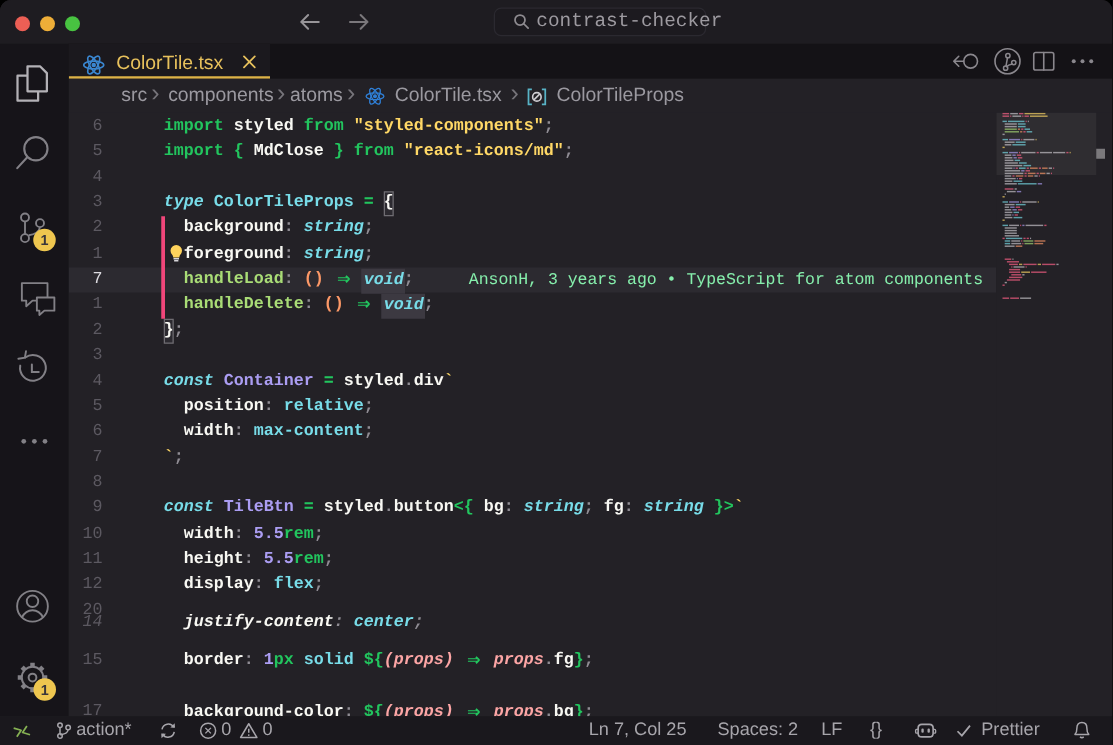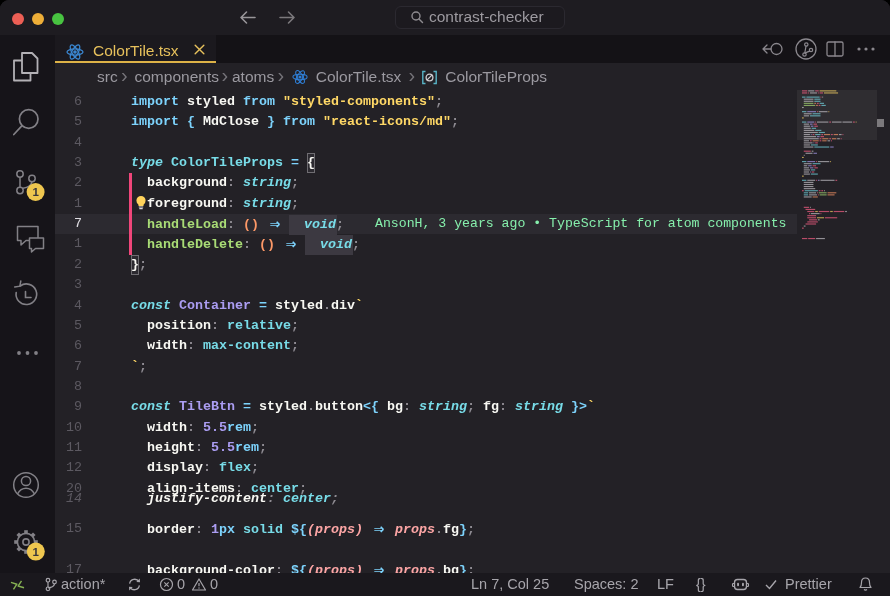--- a/index.html
+++ b/index.html
@@ -1,34 +1,34 @@
 <!DOCTYPE html>
 <html><head><meta charset="utf-8"><style>
 html,body{margin:0;padding:0;background:#000;}
 #win{position:relative;width:890px;height:596px;background:#232126;overflow:hidden;font-family:"Liberation Sans",sans-serif;border-top-left-radius:9px;border-top-right-radius:9px;}
 
-#titlebar{position:absolute;left:0;top:0;width:890px;height:35px;background:#1e1c21;}
+#titlebar{position:absolute;left:0;top:0;width:890px;height:35px;background:#1e1c21;font-family:Liberation Mono, monospace;}
 #tabbar{position:absolute;left:55px;top:35px;width:835px;height:28px;background:#141216;}
 #crumbs{position:absolute;left:55px;top:63px;width:835px;height:27px;background:#232126;color:#9b99a0;font-size:15.5px;}
 #activity{position:absolute;left:0;top:35px;width:55px;height:538px;background:#161419;}
 #status{position:absolute;left:0;top:573px;width:890px;height:23px;background:#1a181d;color:#a7a5ab;font-size:14.5px;}
 #editor{position:absolute;left:55px;top:90px;width:742px;height:483px;background:#232126;overflow:hidden;}
 #minimap{position:absolute;left:797px;top:90px;width:93px;height:483px;background:#232126;}
 
 .tl{position:absolute;top:13px;width:12px;height:12px;border-radius:50%;}
 
 .row{position:absolute;left:0;width:742px;height:20.35px;font-family:"Liberation Mono",monospace;font-size:13.333px;font-weight:bold;line-height:20.35px;white-space:pre;}
 .ln{position:absolute;left:0;top:0;width:27px;text-align:right;color:#5c5961;font-weight:normal;}
 .code{position:absolute;left:76px;top:0;}
-.pk{color:#7dd3fc}.cy{color:#78dce8}.ci{color:#78dce8;font-style:italic}
+.pk{color:#22c55e}.cy{color:#78dce8}.ci{color:#78dce8;font-style:italic}
 .gr{color:#a9dc76}.yl{color:#ffd866}.or{color:#fca5a5;font-style:italic}
 .pu{color:#ab9df2}.wh{color:#f8f8f3}.pc{color:#8f8c93}.on{color:#fc9867}
 .arr{display:inline-block;width:16px;text-align:center;font-style:normal;font-size:17.5px;vertical-align:-1.5px;letter-spacing:0;}
 .box{display:inline-block;outline:1px solid #6f6d72;outline-offset:-1px;background:#2c2a30;}
-.wbox{display:inline-block;background:#3c3941;padding-left:15px;margin-left:-2px;padding-right:1px;margin-right:-1px;}
+.wbox{display:inline-block;background:#3c3941;padding-left:2px;margin-left:-2px;padding-right:1px;margin-right:-1px;}
 .sep{position:absolute;top:1px;color:#76747a;font-size:20px;}
 .ci2{position:absolute;top:5px;}
 .st{position:absolute;top:3px;white-space:nowrap;}
 .hl{background:#2c2a30;}
 .blame{position:absolute;left:244px;top:0;color:#86efac;font-weight:normal;font-size:13.2px;}
 </style></head><body>
 <div id="win">
 <div id="titlebar">
   <div class="tl" style="left:12px;background:#ec5f55;"></div>
   <div class="tl" style="left:32px;background:#eeae38;"></div>
@@ -177,21 +177,21 @@
 <div class="row" style="top:185.15px;"><span class="ln">3</span><span class="code"></span></div>
 <div class="row" style="top:205.5px;"><span class="ln">4</span><span class="code"><span class="ci">const</span> <span class="pu">Container</span> <span class="pk">=</span> <span class="wh">styled</span><span class="pc">.</span><span class="wh">div</span><span class="yl">`</span></span></div>
 <div class="row" style="top:225.85px;"><span class="ln">5</span><span class="code">  <span class="wh">position</span><span class="pc">:</span> <span class="cy">relative</span><span class="pc">;</span></span></div>
 <div class="row" style="top:246.2px;"><span class="ln">6</span><span class="code">  <span class="wh">width</span><span class="pc">:</span> <span class="cy">max-content</span><span class="pc">;</span></span></div>
 <div class="row" style="top:266.55px;"><span class="ln">7</span><span class="code"><span class="yl">`</span><span class="pc">;</span></span></div>
 <div class="row" style="top:286.9px;"><span class="ln">8</span><span class="code"></span></div>
 <div class="row" style="top:307.25px;"><span class="ln">9</span><span class="code"><span class="ci">const</span> <span class="pu">TileBtn</span> <span class="pk">=</span> <span class="wh">styled</span><span class="pc">.</span><span class="wh">button</span><span class="pk">&lt;{</span> <span class="wh">bg</span><span class="pc">:</span> <span class="ci">string</span><span class="pc">;</span> <span class="wh">fg</span><span class="pc">:</span> <span class="ci">string</span> <span class="pk">}&gt;</span><span class="yl">`</span></span></div>
 <div class="row" style="top:327.6px;"><span class="ln">10</span><span class="code">  <span class="wh">width</span><span class="pc">:</span> <span class="pu">5.5</span><span class="pk">rem</span><span class="pc">;</span></span></div>
 <div class="row" style="top:347.95px;"><span class="ln">11</span><span class="code">  <span class="wh">height</span><span class="pc">:</span> <span class="pu">5.5</span><span class="pk">rem</span><span class="pc">;</span></span></div>
 <div class="row" style="top:368.3px;"><span class="ln">12</span><span class="code">  <span class="wh">display</span><span class="pc">:</span> <span class="cy">flex</span><span class="pc">;</span></span></div>
-<div class="row" style="top:388.65px;"><span class="ln">20</span><span class="code">  <span class="wh">align-items</span><span class="pc">:</span> <span class="cy">center</span><span class="pc">;</span></span></div>
+<div class="row" style="top:388.65px;"><span class="ln">20</span></div>
 <div class="row" style="top:399px;font-style:italic;"><span class="ln">14</span><span class="code">  <span class="wh">justify-content</span><span class="pc">:</span> <span class="cy">center</span><span class="pc">;</span></span></div>
 <div class="row" style="top:429.35px;"><span class="ln">15</span><span class="code">  <span class="wh">border</span><span class="pc">:</span> <span class="pu">1</span><span class="pk">px</span> <span class="cy">solid</span> <span class="pk">${</span><span class="or">(props)</span> <span class="pk arr">⇒</span> <span class="or">props</span><span class="pc">.</span><span class="wh">fg</span><span class="pk">}</span><span class="pc">;</span></span></div>
 <div class="row" style="top:470.05px;"><span class="ln">17</span><span class="code">  <span class="wh">background-color</span><span class="pc">:</span> <span class="pk">${</span><span class="or">(props)</span> <span class="pk arr">⇒</span> <span class="or">props</span><span class="pc">.</span><span class="wh">bg</span><span class="pk">}</span><span class="pc">;</span></span></div>
 <svg width="14" height="15" style="position:absolute;left:79px;top:105.25px" viewBox="0 0 14 15">
         <path d="M7 1 a4.6 4.6 0 0 1 4.6 4.6 q0 2.4 -1.8 3.7 l-0.4 1.7 h-4.8 l-0.4 -1.7 q-1.8 -1.3 -1.8 -3.7 a4.6 4.6 0 0 1 4.6 -4.6 z" fill="#ffd35c"></path>
         <path d="M4.8 12 h4.4 M5.3 13.6 h3.4" stroke="#d8d6da" stroke-width="1.1" fill="none"></path>
       </svg>
 </div>
 <div id="minimap"><svg width="93" height="483" viewBox="0 0 93 483">
         <rect x="0" y="0" width="80" height="50" fill="#ffffff" opacity="0.055"></rect>

